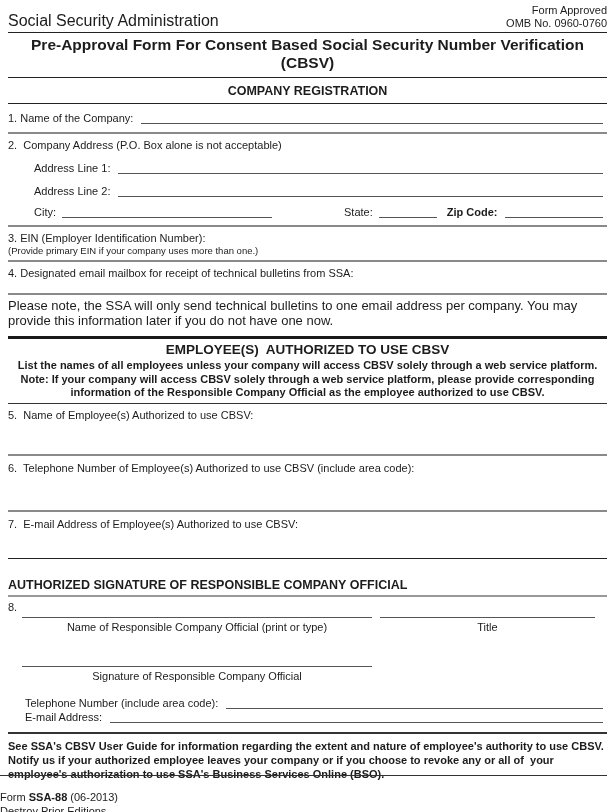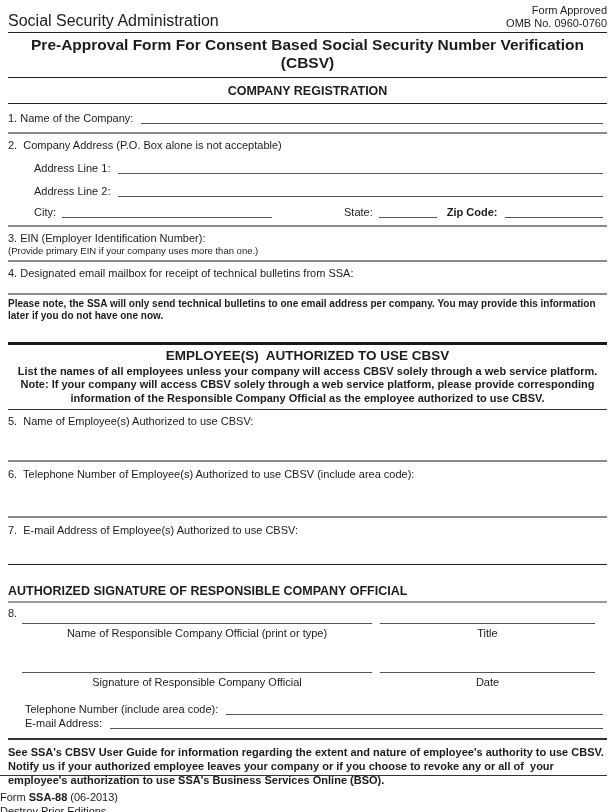--- a/index.html
+++ b/index.html
@@ -28,21 +28,21 @@
   
   .box{border-top:1px solid #222;}
   .row{border-bottom:2px solid #8a8a8a;}
   .pad{padding:6px 0 8px 0;}
   .flexline{display:flex;align-items:flex-end;}
   .uline{border-bottom:1px solid #555;height:13px;}
   .grow{flex:1;}
   .indent{margin-left:26px;}
   .indent2{margin-left:17px;}
   .small-note{font-size:9.5px;margin-top:1px;}
-  .note-row{font-size:10px;line-height:1.22;padding:3px 0 20px 0;border-bottom:3px solid #1a1a1a;font-weight:bold;}
+  .note-row{font-size:13px;line-height:1.22;padding:3px 0 7px 0;border-bottom:3px solid #1a1a1a;}
   
   .emp-head{text-align:center;font-weight:bold;font-size:13.5px;padding-top:3px;}
   .emp-instr{text-align:center;font-weight:bold;font-size:11px;line-height:1.22;padding:2px 2px 4px 2px;border-bottom:1px solid #333;}
   .blank{width:100%;}
   
   .sig-head{text-align:left;font-weight:bold;font-size:12.5px;border-top:1px solid #222;border-bottom:2px solid #999;padding:19px 0 3px 0;}
   .sig-block{border-bottom:2px solid #333;padding-bottom:9px;}
   .item8-num{margin-top:4px;}
   .sig-row{display:flex;justify-content:space-between;margin:3px 12px 0 14px;}
   .sig-col-l{width:350px;}
@@ -147,24 +147,20 @@
           <div class="uline" style="height:1px;"></div>
           <div class="sig-label t">Title</div>
         </div>
       </div>
 
       <div class="sig-row mt30">
         <div class="sig-col-l">
           <div class="uline" style="height:1px;"></div>
           <div class="sig-label t">Signature of Responsible Company Official</div>
         </div>
-        <div class="sig-col-r">
-          <div class="uline" style="height:1px;"></div>
-          <div class="sig-label t">Date</div>
-        </div>
       </div>
 
       <div class="flexline mt12">
         <span class="t indent2">Telephone Number (include area code):</span>
         <span class="uline grow" style="margin:0 4px 0 8px;"></span>
       </div>
 
       <div class="flexline mt10">
         <span class="t indent2">E-mail Address:</span>
         <span class="uline grow" style="margin:0 4px 0 8px;"></span>

